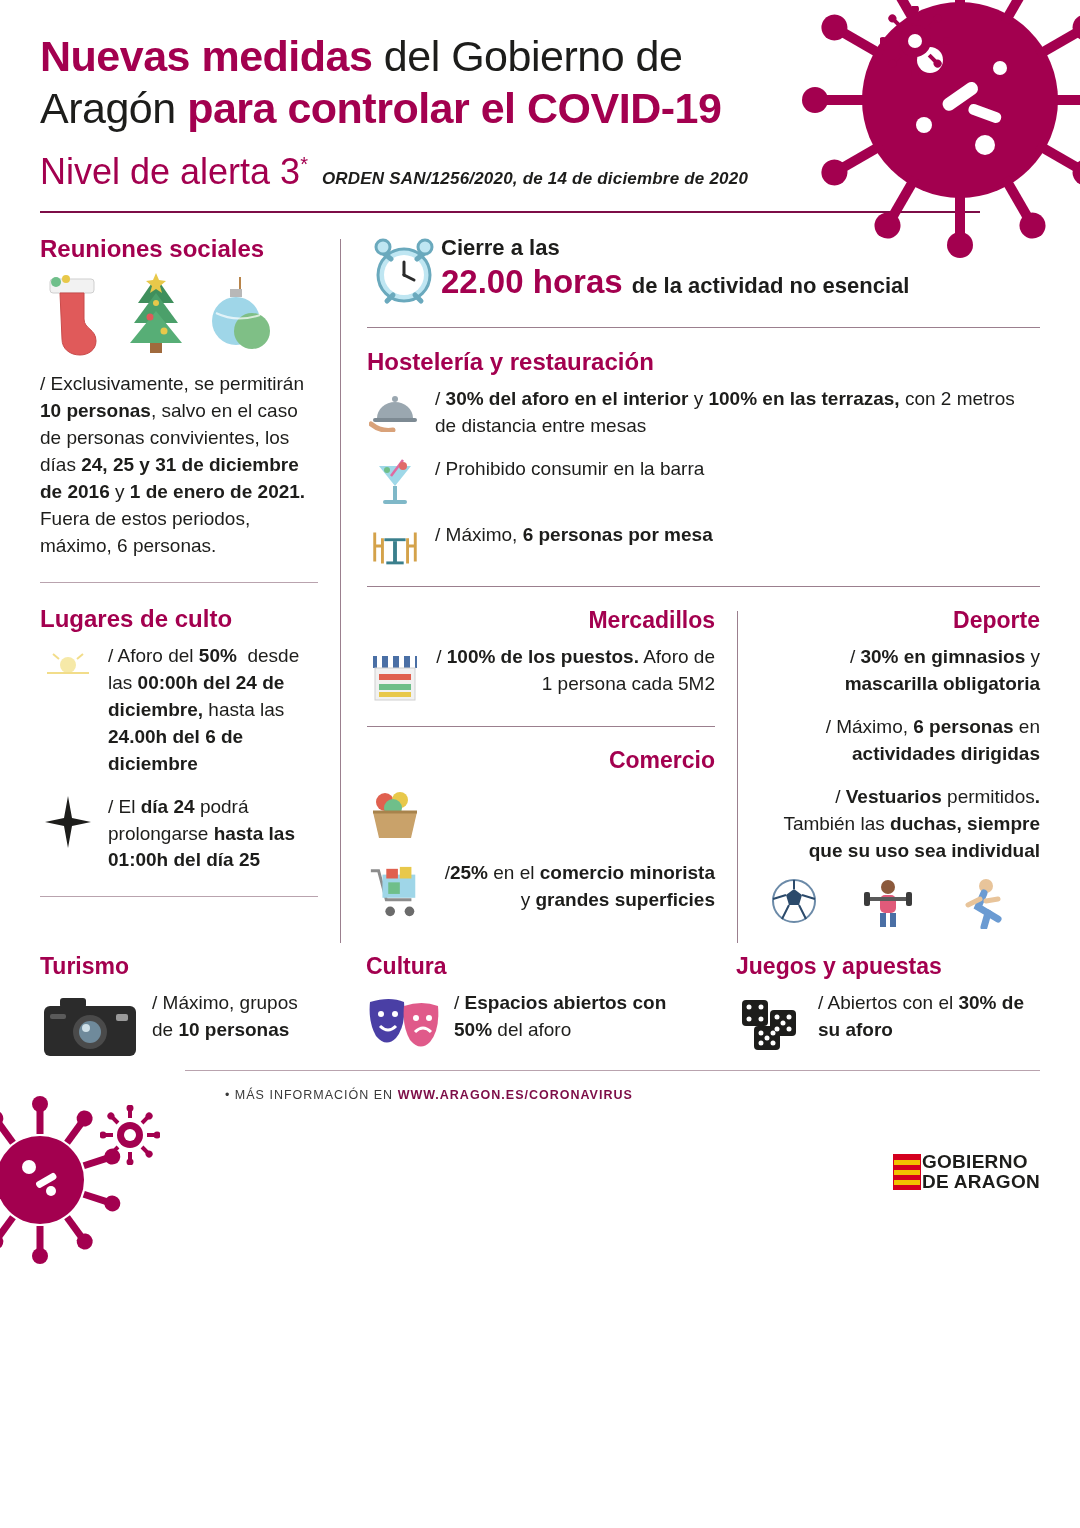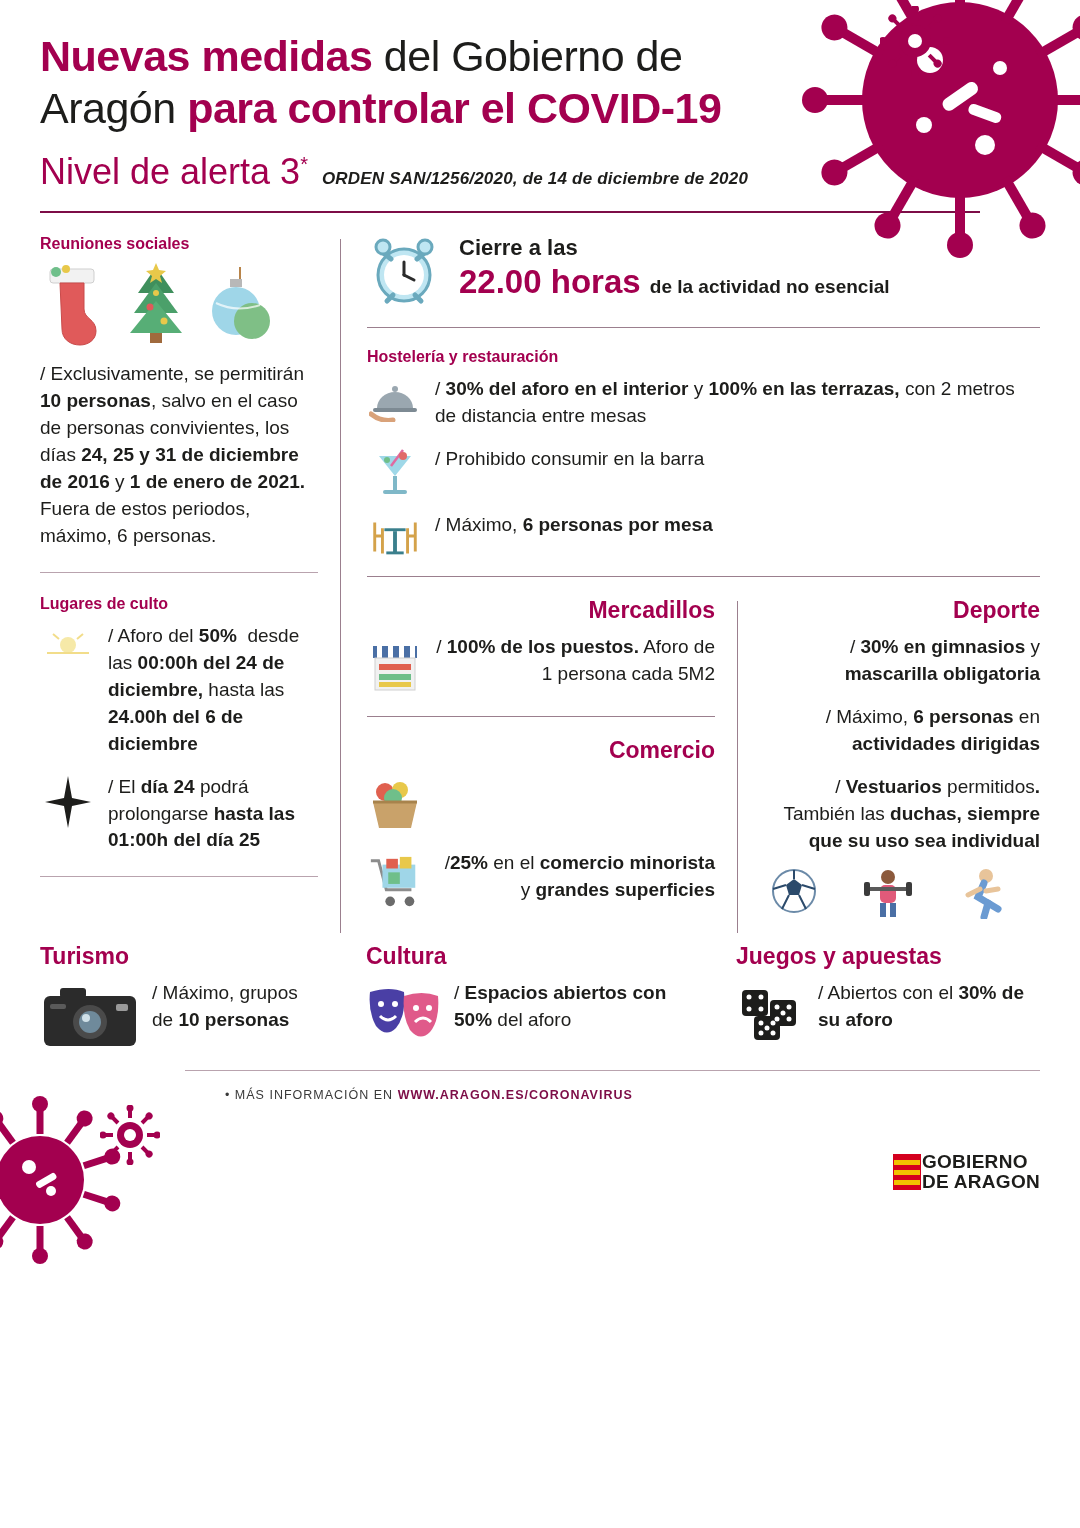--- a/index.html
+++ b/index.html
@@ -94,21 +94,21 @@
     align-self: stretch;
   }
   .col-right {
     flex: 1;
     padding-left: 26px;
     box-sizing: border-box;
   }
 
   h2.sec {
     color: #a3004f;
-    font-size: 16px;
+    font-size: 24px;
     font-weight: 700;
     margin: 0 0 10px 0;
   }
   h2.sec.small { font-size: 23px; }
 
   .txt {
     font-size: 19px;
     line-height: 1.42;
     color: #1d1d1b;
   }
@@ -139,38 +139,37 @@
     display: flex;
     justify-content: center;
     align-items: flex-start;
     padding-top: 2px;
   }
   .bullet .bd { flex: 1; }
 
   
   .closing {
     display: flex;
-    gap: 18px;
     align-items: flex-start;
     margin-bottom: 8px;
   }
   .closing .ttl {
     font-size: 22px;
     font-weight: 700;
     color: #1d1d1b;
     line-height: 1.2;
   }
   .closing .big {
     font-size: 33px;
     font-weight: 700;
     color: #a3004f;
     line-height: 1.25;
   }
   .closing .big span.rest {
-    font-size: 19px;
+    font-size: 22px;
     color: #1d1d1b;
     font-weight: 700;
   }
 
   .subcols {
     display: flex;
     margin-top: 4px;
     text-align: right;
   }
   .subcol {

